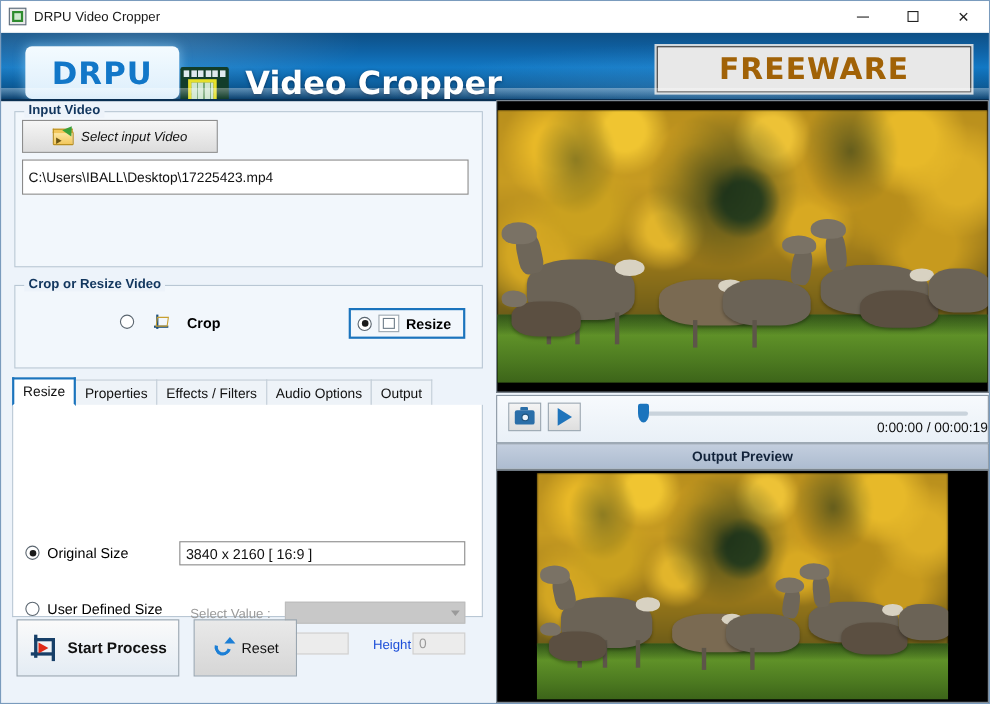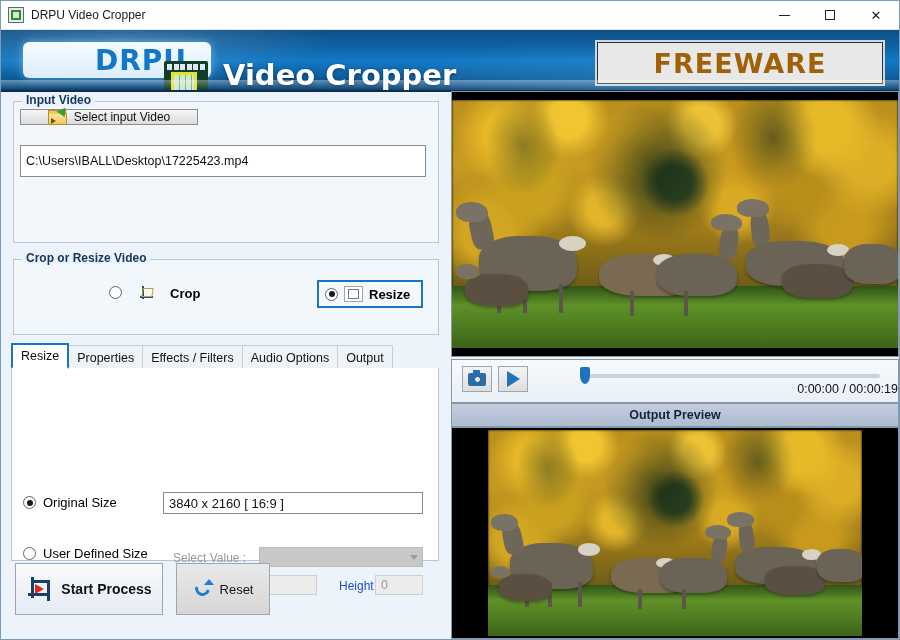--- a/index.html
+++ b/index.html
@@ -21,22 +21,22 @@
   .gl-max{display:block;width:10px;height:10px;border:1px solid #222;box-sizing:border-box;}
 
   
   .banner{height:60px;position:relative;overflow:hidden;
     background:
       radial-gradient(ellipse 300px 60px at 120px 10px, rgba(255,255,255,.18), rgba(255,255,255,0) 70%),
       radial-gradient(ellipse 420px 90px at 640px 72px, rgba(120,200,255,.30), rgba(0,0,0,0) 70%),
       linear-gradient(180deg,#0e4f85 0%,#0f63a6 28%,#1278c4 52%,#0d5e9c 78%,#0a406e 100%);
     border-bottom:2px solid #0a2f52;}
   .banner:after{content:"";position:absolute;left:0;right:0;bottom:0;height:10px;background:linear-gradient(180deg,rgba(255,255,255,.35),rgba(255,255,255,0));}
-  .logo{position:absolute;left:22px;top:12px;width:140px;height:36px;border-radius:6px;background:linear-gradient(180deg,#f4fbff,#dceefb);
-        display:flex;align-items:center;justify-content:center;box-shadow:0 0 10px rgba(160,220,255,.55);padding-left:48px;}
+  .logo{position:absolute;left:22px;top:12px;width:140px;height:48px;border-radius:6px;background:linear-gradient(180deg,#f4fbff,#dceefb);
+        display:flex;align-items:center;justify-content:center;box-shadow:0 0 10px rgba(160,220,255,.55);}
   .logo-txt{font-size:28px;font-weight:bold;letter-spacing:1px;color:#1277c8;font-family:"DejaVu Sans",sans-serif;}
   .filmicon{position:absolute;left:163px;top:31px;width:44px;height:44px;background:#123d2a;border-radius:2px;}
   .filmicon .holes{position:absolute;left:3px;right:3px;height:6px;display:flex;justify-content:space-between;}
   .filmicon .holes.t{top:3px;}
   .filmicon .holes span{width:5px;height:6px;background:#dfe9ef;display:block;}
   .filmicon .frame{position:absolute;left:7px;top:11px;width:26px;height:22px;border:3px solid #e6e02a;box-sizing:border-box;
        background:repeating-linear-gradient(90deg,#cfe6cf 0 5px,#7aa97a 5px 6px),repeating-linear-gradient(0deg,#cfe6cf 0 5px,#7aa97a 5px 6px);}
   .filmicon .dot{position:absolute;right:6px;bottom:10px;width:5px;height:5px;background:#e6e02a;}
   .banner-title{position:absolute;left:222px;top:28px;font-size:29px;font-weight:bold;color:#ffffff;text-shadow:0 1px 3px rgba(0,20,50,.6);font-family:"DejaVu Sans",sans-serif;}
   .freeware{position:absolute;right:16px;top:12px;width:284px;height:40px;background:#e8e8e8;border:1px solid #333;
@@ -51,21 +51,21 @@
   
   .group{position:absolute;border:1px solid #b9c7d4;background:#f2f7fc;}
   .group > legend, .grp-title{position:absolute;top:-8px;left:9px;background:#edf3fa;padding:0 4px;font-weight:bold;font-size:12px;color:#12365e;}
 
   #grp-input{left:12px;top:10px;width:424px;height:140px;}
   #grp-crop{left:12px;top:168px;width:424px;height:74px;}
 
   .btn{background:linear-gradient(180deg,#f6f6f6,#dcdcdc);border:1px solid #8d8d8d;color:#111;font-size:12px;
        display:inline-flex;align-items:center;justify-content:center;box-sizing:border-box;cursor:default;}
 
-  #sel-input-btn{position:absolute;left:19px;top:18px;width:178px;height:16px;gap:7px;}
+  #sel-input-btn{position:absolute;left:19px;top:18px;width:178px;height:30px;gap:7px;font-style:italic;}
   .folder{width:19px;height:16px;position:relative;display:inline-block;}
   .folder .back{position:absolute;left:0;bottom:0;width:19px;height:13px;background:linear-gradient(180deg,#fde9a8,#f2c75c);border:1px solid #b98f21;box-sizing:border-box;border-radius:1px 2px 1px 1px;}
   .folder .tab{position:absolute;left:0;top:1px;width:9px;height:4px;background:#f2c75c;border:1px solid #b98f21;border-bottom:none;box-sizing:border-box;}
   .folder .arr{position:absolute;right:-1px;top:-2px;width:0;height:0;border-left:5px solid transparent;border-right:5px solid transparent;border-bottom:8px solid #3aa03a;transform:rotate(35deg);}
   .folder .play{position:absolute;left:3px;bottom:1px;width:0;height:0;border-top:3px solid transparent;border-bottom:3px solid transparent;border-left:5px solid #6b5512;}
 
   .txtfield{position:absolute;background:#fff;border:1px solid #8a8a8a;box-sizing:border-box;display:flex;align-items:center;padding:0 5px;font-size:12.5px;color:#111;}
   #path-field{left:19px;top:54px;width:406px;height:32px;}
 
   .lbl{position:absolute;font-size:12px;color:#111;}

